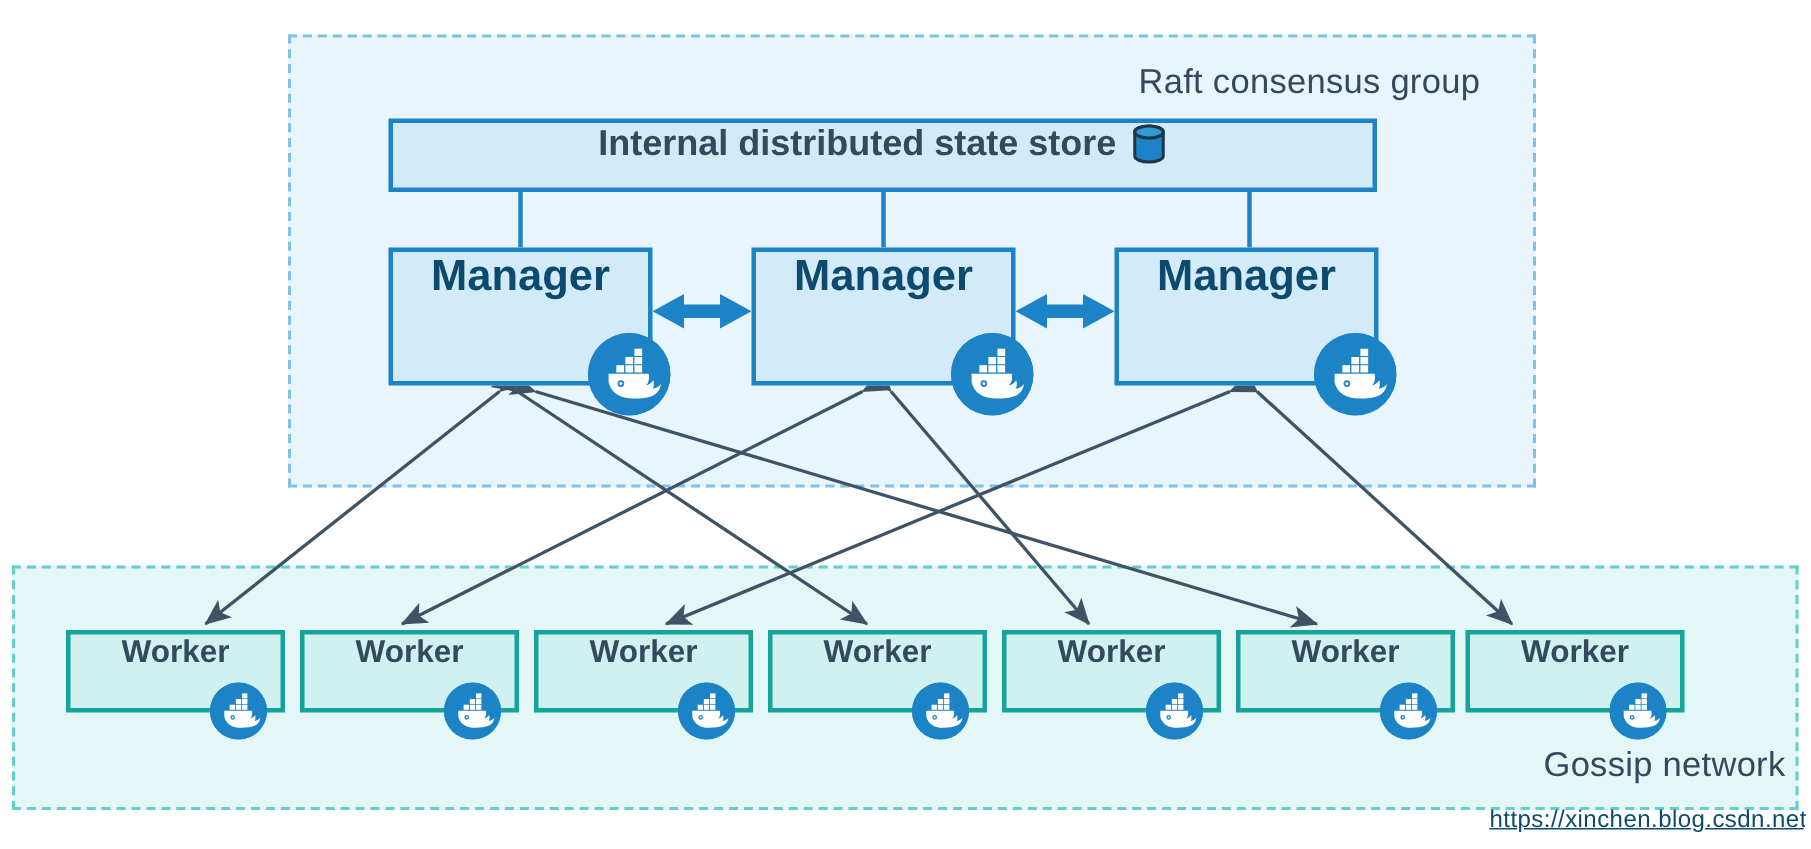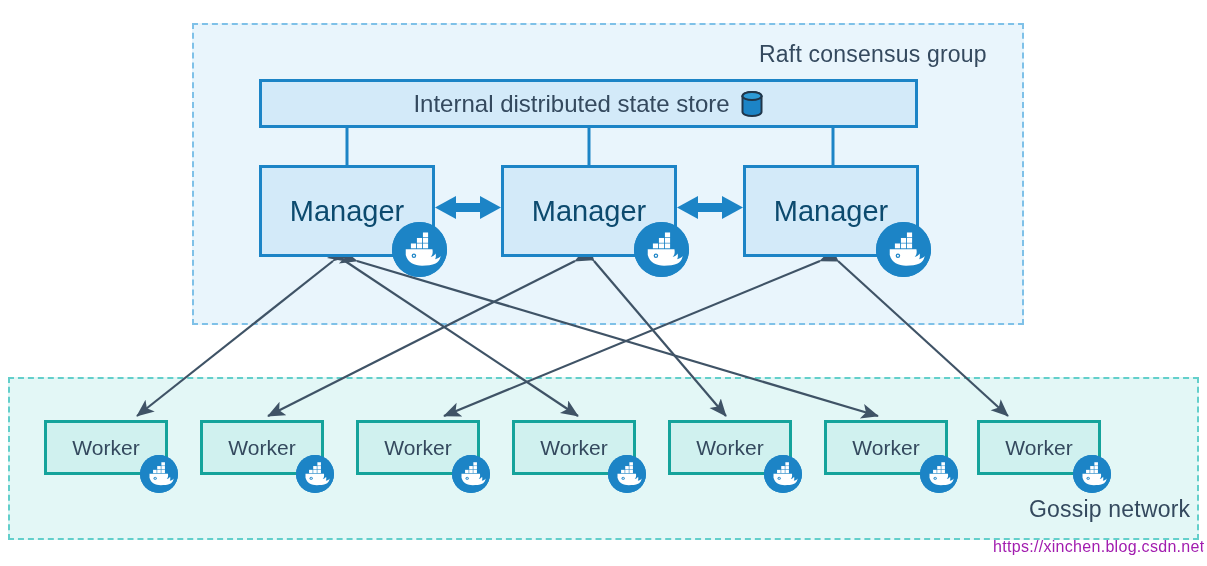--- a/index.html
+++ b/index.html
@@ -57,23 +57,24 @@
     letter-spacing: 0.2px;
   }
   #raft-label { left: 759px; top: 41px; }
   #gossip-label { left: 1029px; top: 496px; }
 
   .box {
     position: absolute;
     box-sizing: border-box;
     z-index: 3;
     display: flex;
-    align-items: center;
+    align-items: flex-start;
     justify-content: center;
     white-space: nowrap;
+    font-weight: bold;
   }
   #state-store {
     left: 259px;
     top: 79px;
     width: 659px;
     height: 49px;
     background: #d3eaf9;
     border: 3px solid #1c84c6;
     color: #34495e;
     font-size: 24px;
@@ -86,21 +87,21 @@
     background: #d3eaf9;
     border: 3px solid #1c84c6;
     color: #0c4a6e;
     font-size: 29px;
   }
   #manager-1 { left: 259px; }
   #manager-2 { left: 501px; }
   #manager-3 { left: 743px; }
 
   .worker {
-    width: 124px;
+    width: 146px;
     height: 55px;
     top: 420px;
     background: #d0f1ef;
     border: 3px solid #15a39b;
     color: #34495e;
     font-size: 21px;
   }
 
   .docker-badge {
     position: absolute;
@@ -110,24 +111,25 @@
   }
   .docker-badge.mgr { width: 55px; height: 55px; }
   .docker-badge.wkr { width: 38px; height: 38px; }
   .docker-badge svg { width: 100%; height: 100%; display: block; }
 
   #watermark {
     position: absolute;
     left: 993px;
     top: 538px;
     z-index: 6;
-    color: #a21caf;
+    color: #0c4a6e;
     font-size: 16px;
     white-space: nowrap;
     letter-spacing: 0.3px;
+    text-decoration: underline;
   }
   .db-icon { display: inline-block; width: 24px; height: 28px; }
 </style>
 </head>
 <body>
 
 <div id="canvas">
 
   <div class="panel" id="raft-panel"></div>
   <div class="panel" id="gossip-panel"></div>

